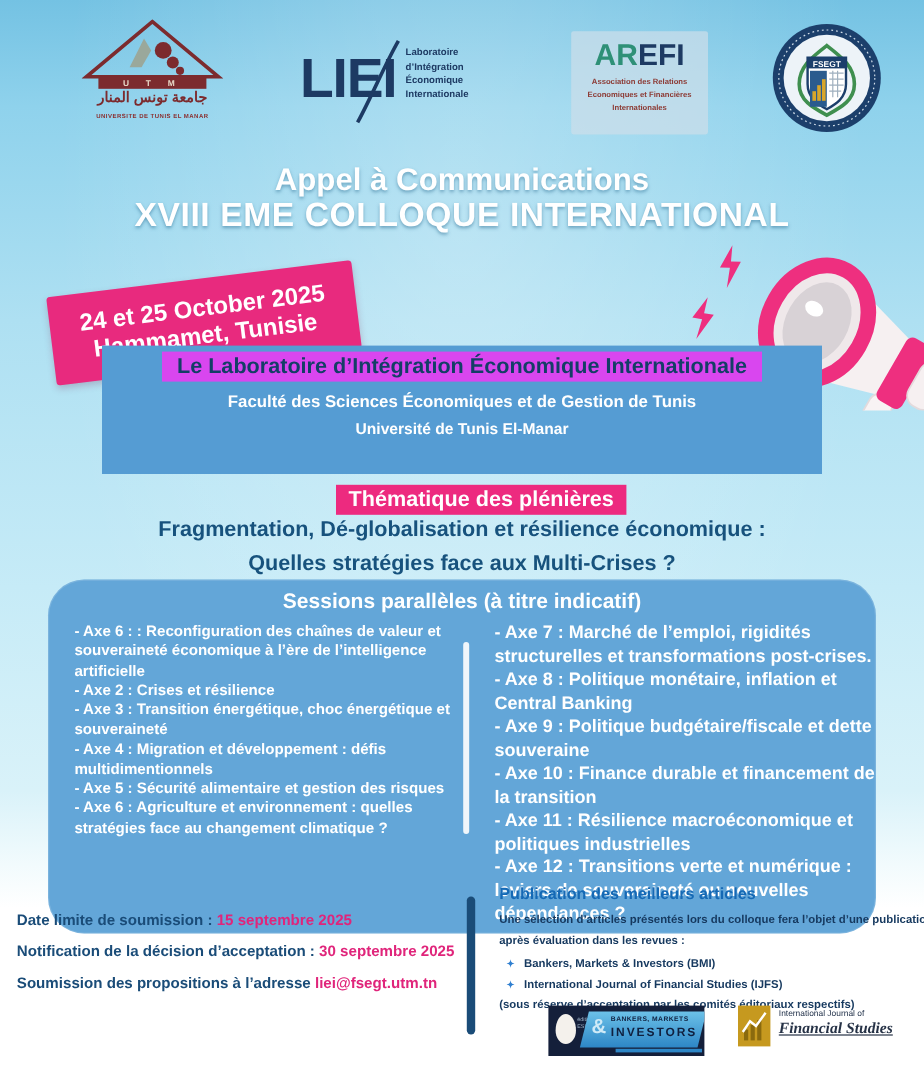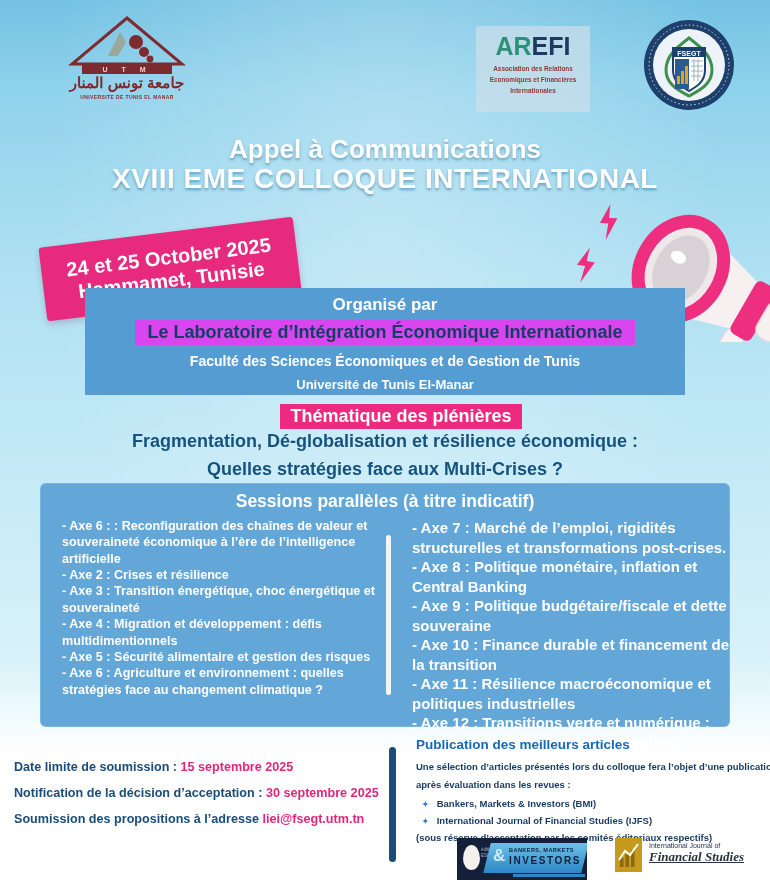--- a/index.html
+++ b/index.html
@@ -9,21 +9,21 @@
     background:linear-gradient(180deg,#74c2e3 0%,#8fd2ec 10%,#aee0f2 30%,#c6ebf7 55%,#d9f2f9 74%,#f2fbfd 81%,#ffffff 85%,#ffffff 100%);
   }
   #poster::before{content:"";position:absolute;inset:0;
     background:radial-gradient(ellipse at 50% 20%, rgba(255,255,255,0.28), rgba(255,255,255,0) 62%);
     pointer-events:none;}
   .abs{position:absolute;}
 
   
   .logo-utm{left:68px;top:16px;width:118px;height:96px;}
   .utm-arabic{position:absolute;left:0;top:58px;width:118px;text-align:center;
-    color:#7c2b2e;font-weight:bold;font-size:15px;}
+    color:#7c2b2e;font-weight:bold;font-size:12px;}
   .utm-caption{position:absolute;left:0;top:78px;width:118px;text-align:center;
     color:#8a2f2f;font-weight:bold;font-size:5px;letter-spacing:.4px;}
   .logo-liei{left:250px;top:30px;width:145px;height:78px;}
   .liei-word{color:#1d3a63;font-weight:bold;font-size:46px;line-height:70px;letter-spacing:-1px;}
   .liei-lines{position:absolute;left:88px;top:8px;color:#1d3a63;font-weight:bold;font-size:8px;line-height:1.45;}
   .logo-arefi{left:464px;top:26px;width:114px;height:86px;background:rgba(205,222,233,.7);
     border-radius:2px;text-align:center;padding-top:8px;box-sizing:border-box;margin-left:12px;}
   .arefi-acr{font-size:25px;font-weight:bold;letter-spacing:0px;line-height:1;}
   .arefi-ar{color:#2e9077;}
   .arefi-efi{color:#1d3a63;}
@@ -52,21 +52,21 @@
   .org-univ{margin-top:8px;color:#fff;font-weight:bold;font-size:13px;}
 
   
   .theme-badge{left:0;top:404px;width:770px;text-align:center;margin-left:16px;}
   .theme-badge span{display:inline-block;background:#ed2a7f;color:#fff;font-weight:bold;
     font-size:18px;padding:2px 10px;}
   .theme-l1{left:0;top:431px;width:770px;text-align:center;color:#17527d;font-weight:bold;font-size:18px;}
   .theme-l2{left:0;top:459px;width:770px;text-align:center;color:#17527d;font-weight:bold;font-size:18px;}
 
   
-  .sessions-box{left:40px;top:483px;width:690px;height:244px;background:#63a6d8;border-radius:6px;
+  .sessions-box{left:40px;top:483px;width:690px;height:295px;background:#63a6d8;border-radius:30px;
     box-shadow:inset 0 0 0 1px rgba(255,255,255,.15);}
   .sessions-heading{position:absolute;left:0;top:8px;width:690px;text-align:center;
     color:#fff;font-weight:bold;font-size:17.5px;}
   .col-left{position:absolute;left:22px;top:35px;width:332px;color:#fff;font-weight:bold;
     font-size:12.6px;line-height:1.3;}
   .col-right{position:absolute;left:372px;top:35px;width:322px;color:#fff;font-weight:bold;
     font-size:15px;line-height:1.3;}
   .col-divider{position:absolute;left:346px;top:52px;width:5px;height:160px;
     background:rgba(255,255,255,.9);border-radius:3px;}
 
@@ -116,20 +116,32 @@
       <circle cx="68" cy="26" r="7" fill="#7c2b2e"></circle>
       <circle cx="76" cy="36" r="5" fill="#7c2b2e"></circle>
       <circle cx="82" cy="43" r="3.4" fill="#7c2b2e"></circle>
       <rect x="14" y="48" width="90" height="10" fill="#7c2b2e"></rect>
       <text x="59" y="56" text-anchor="middle" fill="#e8d9c8" font-size="7" font-weight="bold" letter-spacing="6">U T M</text>
     </svg>
     <div class="utm-arabic" dir="rtl">جامعة تونس المنار</div>
     <div class="utm-caption">UNIVERSITE DE TUNIS EL MANAR</div>
   </div>
 
+  <div class="abs logo-liei">
+    <div class="liei-word">LIEI</div>
+    <svg width="120" height="78" viewBox="0 0 120 78" style="position:absolute;left:0;top:0;pointer-events:none;">
+      <path d="M48,72 C60,50 70,25 82,4" fill="none" stroke="#1d3a63" stroke-width="3"></path>
+    </svg>
+    <div class="liei-lines">
+      <div>Laboratoire</div>
+      <div>d’Intégration</div>
+      <div>Économique</div>
+      <div>Internationale</div>
+    </div>
+  </div>
 
   <div class="abs logo-arefi">
     <div class="arefi-acr">
       <span class="arefi-ar">AR</span><span class="arefi-efi">EFI</span>
     </div>
     <div class="arefi-lines">
       <div>Association des Relations</div>
       <div>Economiques et Financières</div>
       <div>Internationales</div>
     </div>
@@ -171,21 +183,20 @@
       <rect x="56" y="24" width="20" height="54" rx="9" fill="#f8f3f4" stroke="#e3dadc" stroke-width="1.5"></rect>
       <rect x="58" y="-30" width="24" height="60" rx="6" fill="#ee2f7f"></rect>
       <rect x="80" y="-20" width="24" height="40" rx="10" fill="#f6f0f1" stroke="#e3dadc" stroke-width="1.5"></rect>
       <ellipse cx="-14" cy="0" rx="40" ry="50" fill="#efe8ea" stroke="#ee2f7f" stroke-width="13"></ellipse>
       <ellipse cx="-14" cy="0" rx="26" ry="36" fill="#d8d2d6"></ellipse>
       <ellipse cx="-22" cy="-9" rx="8" ry="6" fill="#ffffff"></ellipse>
     </g>
   </svg>
 
   <div class="abs org-box">
-    <div class="org-heading">Organisé par</div>
     <div class="org-lab">Le Laboratoire d’Intégration Économique Internationale</div>
     <div class="org-fac">Faculté des Sciences Économiques et de Gestion de Tunis</div>
     <div class="org-univ">Université de Tunis El-Manar</div>
   </div>
 
   <div class="abs theme-badge">
     <span>Thématique des plénières</span>
   </div>
   <div class="abs theme-l1">Fragmentation, Dé-globalisation et résilience économique :</div>
   <div class="abs theme-l2">Quelles stratégies face aux Multi-Crises ?</div>

